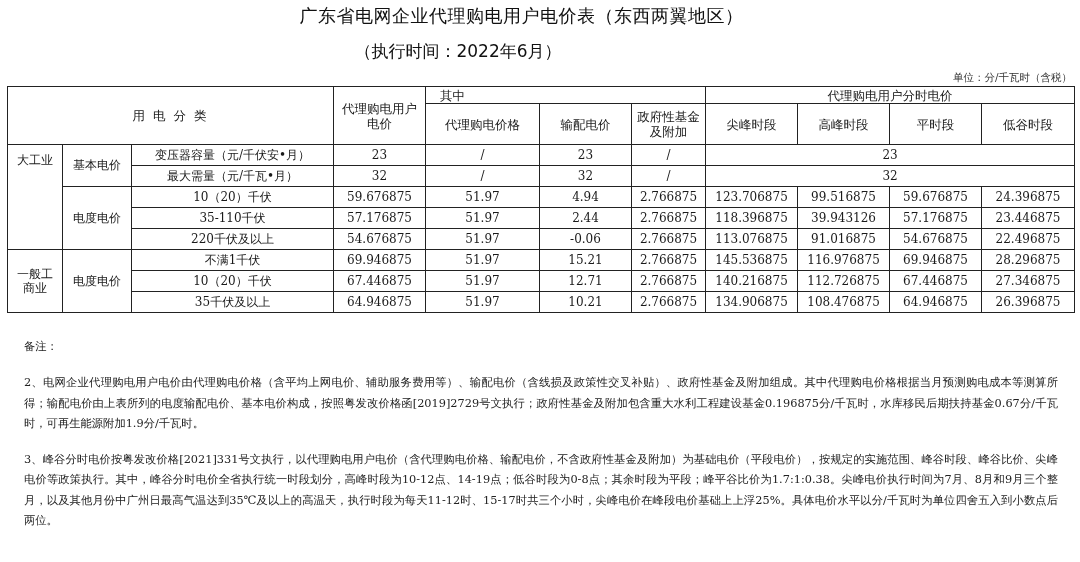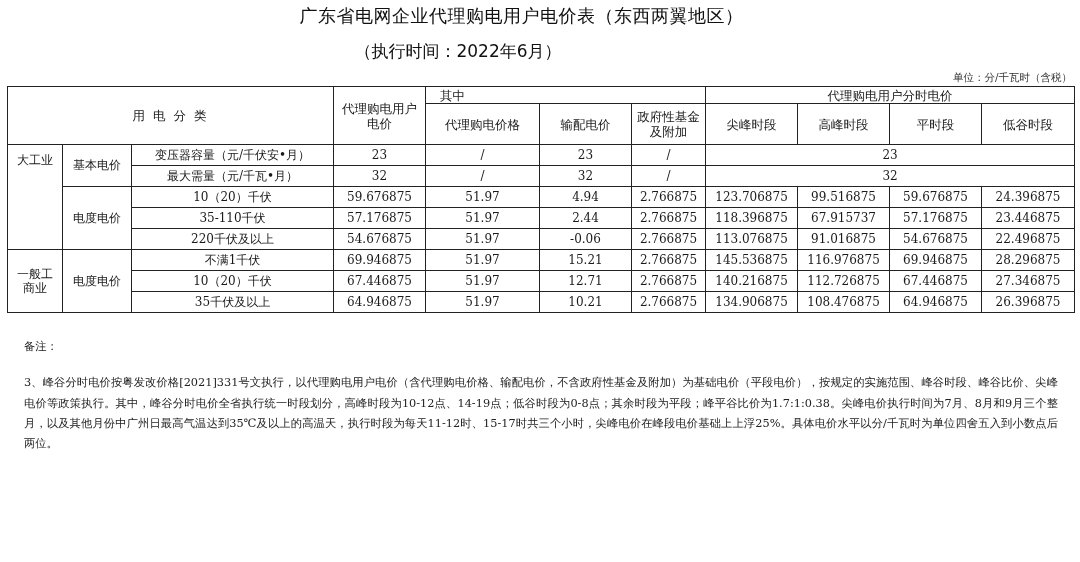--- a/index.html
+++ b/index.html
@@ -86,21 +86,21 @@
     <td>59.676875</td>
     <td>24.396875</td>
   </tr>
   <tr class="r">
     <td>35-110千伏</td>
     <td>57.176875</td>
     <td>51.97</td>
     <td>2.44</td>
     <td>2.766875</td>
     <td>118.396875</td>
-    <td>67.915737</td>
+    <td>39.943126</td>
     <td>57.176875</td>
     <td>23.446875</td>
   </tr>
   <tr class="r">
     <td>220千伏及以上</td>
     <td>54.676875</td>
     <td>51.97</td>
     <td>-0.06</td>
     <td>2.766875</td>
     <td>113.076875</td>
@@ -142,14 +142,15 @@
     <td>134.906875</td>
     <td>108.476875</td>
     <td>64.946875</td>
     <td>26.396875</td>
   </tr>
 </tbody>
   </table>
 
 <div class="notes">
   <p>备注：</p>
+  <p>2、电网企业代理购电用户电价由代理购电价格（含平均上网电价、辅助服务费用等）、输配电价（含线损及政策性交叉补贴）、政府性基金及附加组成。其中代理购电价格根据当月预测购电成本等测算所得；输配电价由上表所列的电度输配电价、基本电价构成，按照粤发改价格函[2019]2729号文执行；政府性基金及附加包含重大水利工程建设基金0.196875分/千瓦时，水库移民后期扶持基金0.67分/千瓦时，可再生能源附加1.9分/千瓦时。</p>
   <p>3、峰谷分时电价按粤发改价格[2021]331号文执行，以代理购电用户电价（含代理购电价格、输配电价，不含政府性基金及附加）为基础电价（平段电价），按规定的实施范围、峰谷时段、峰谷比价、尖峰电价等政策执行。其中，峰谷分时电价全省执行统一时段划分，高峰时段为10-12点、14-19点；低谷时段为0-8点；其余时段为平段；峰平谷比价为1.7:1:0.38。尖峰电价执行时间为7月、8月和9月三个整月，以及其他月份中广州日最高气温达到35℃及以上的高温天，执行时段为每天11-12时、15-17时共三个小时，尖峰电价在峰段电价基础上上浮25%。具体电价水平以分/千瓦时为单位四舍五入到小数点后两位。</p>
 </div>
 
 </body></html>

